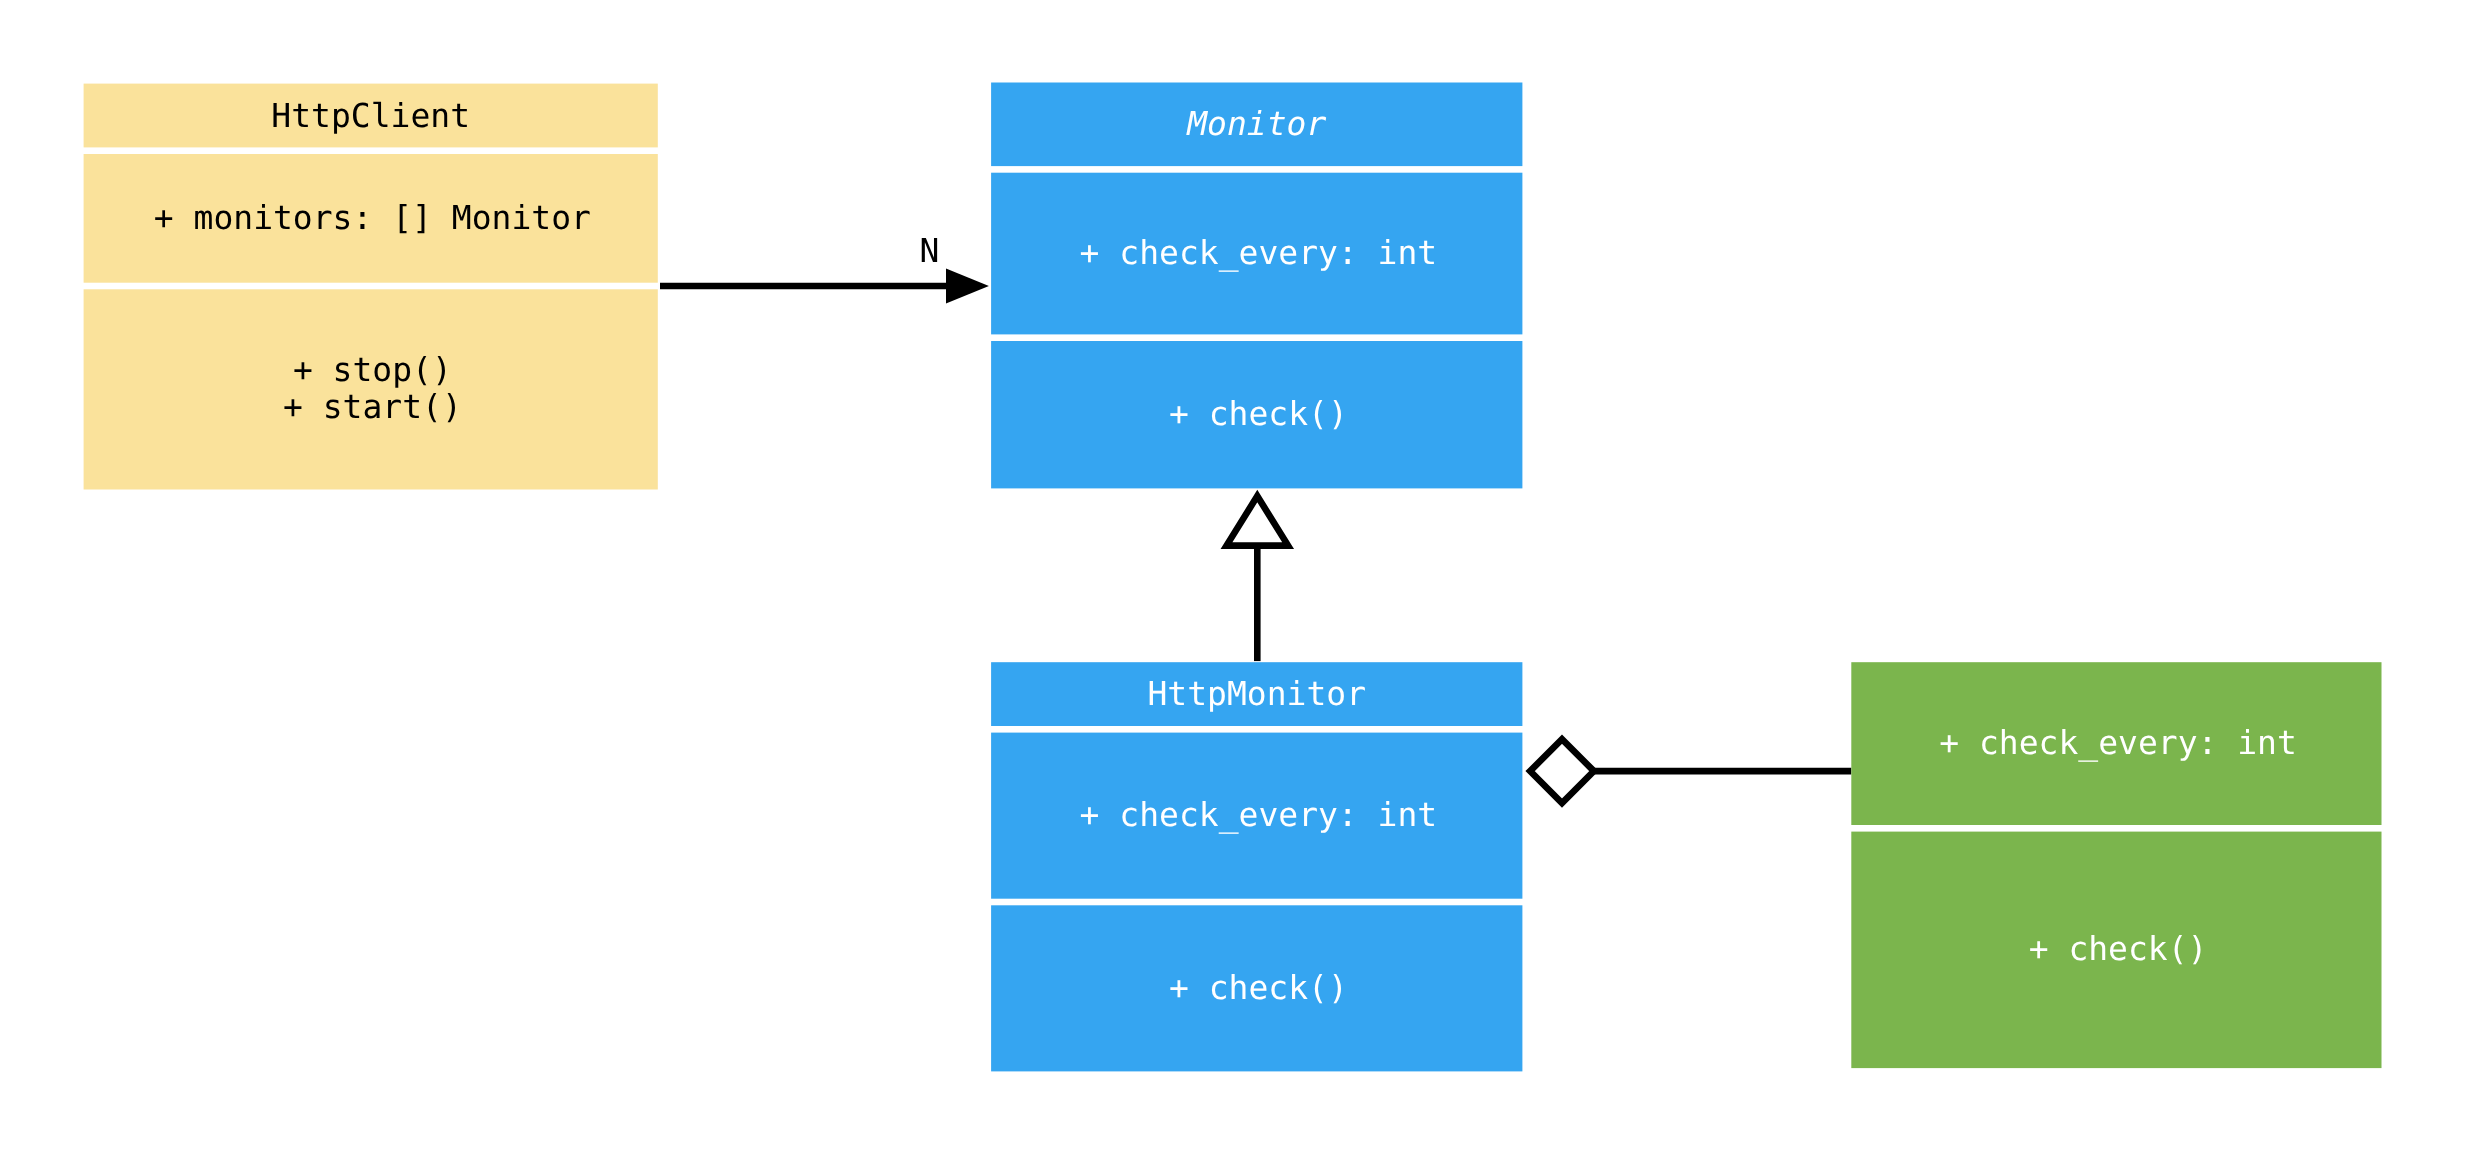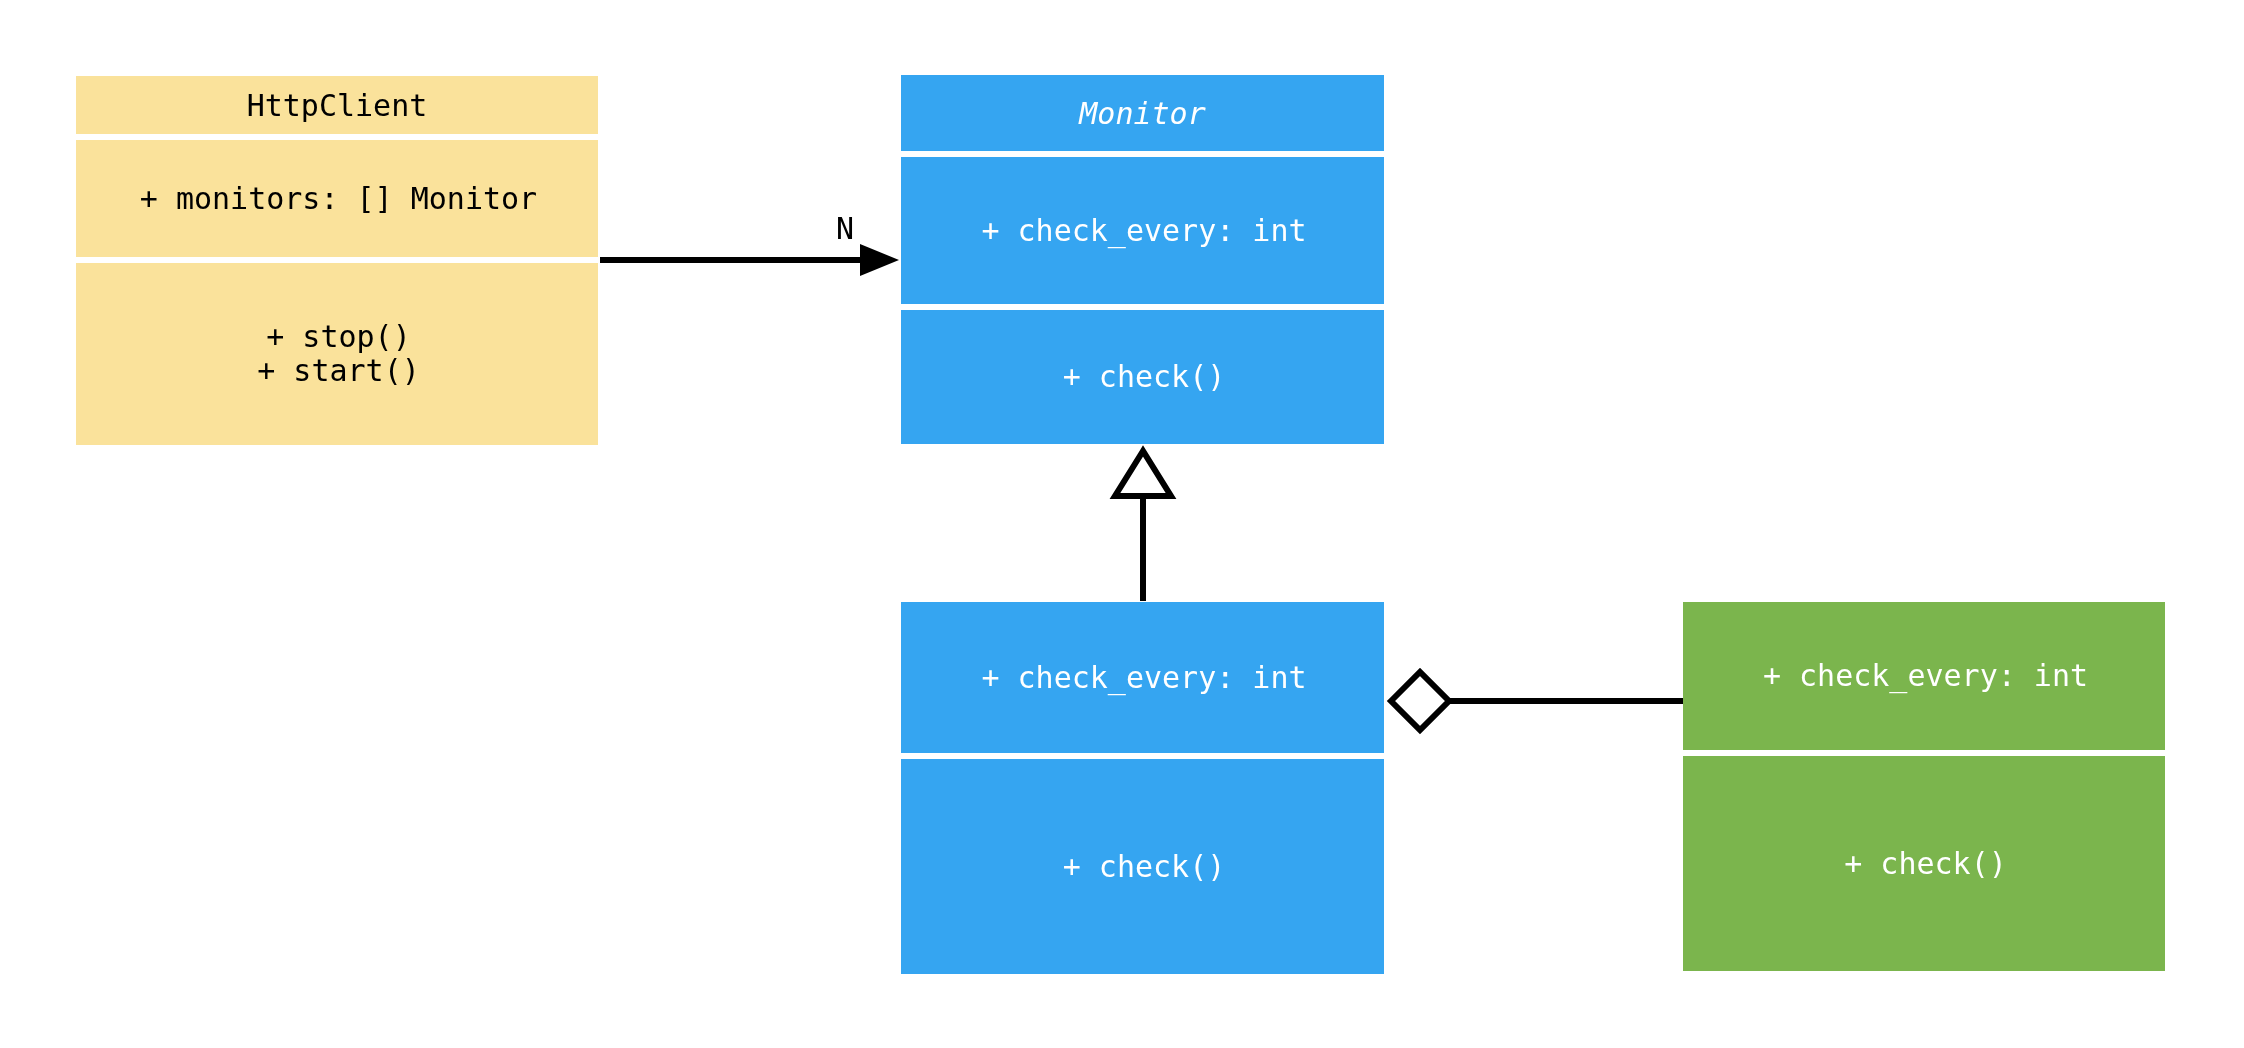--- a/index.html
+++ b/index.html
@@ -118,20 +118,21 @@
     <div class="band title fill-blue abstract-title" style="height:76px;">Monitor</div>
     <div class="band section fill-blue" style="height:147px;">
       <div>+ check_every: int</div>
     </div>
     <div class="band section grow fill-blue">
       <div>+ check()</div>
     </div>
   </div>
 
   <div class="uml-class" style="left:901px; top:602px; width:483px; height:372px;">
+    <div class="band title fill-blue" style="height:58px;">HttpMonitor</div>
     <div class="band section fill-blue" style="height:151px;">
       <div>+ check_every: int</div>
     </div>
     <div class="band section grow fill-blue">
       <div>+ check()</div>
     </div>
   </div>
 
   <div class="uml-class" style="left:1683px; top:602px; width:482px; height:369px;">
     <div class="band section fill-green" style="height:148px;">

